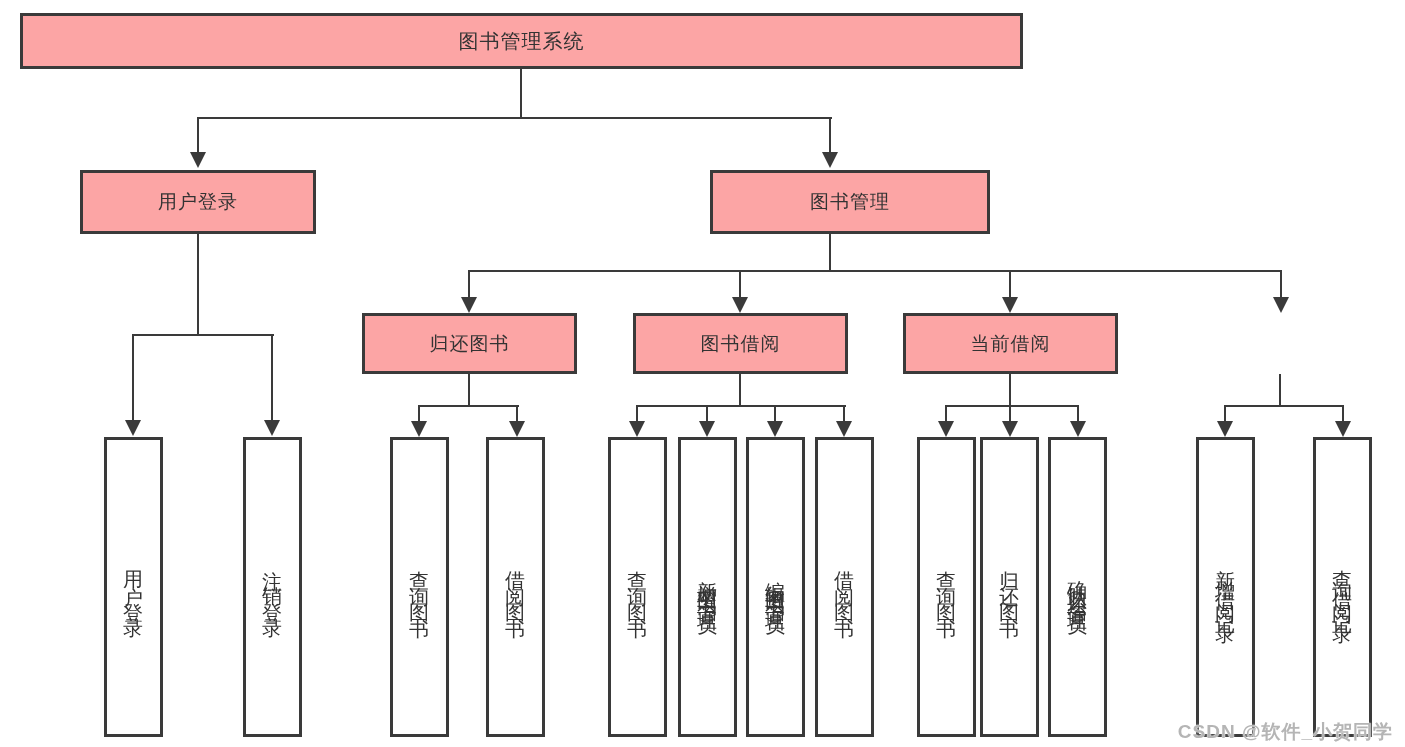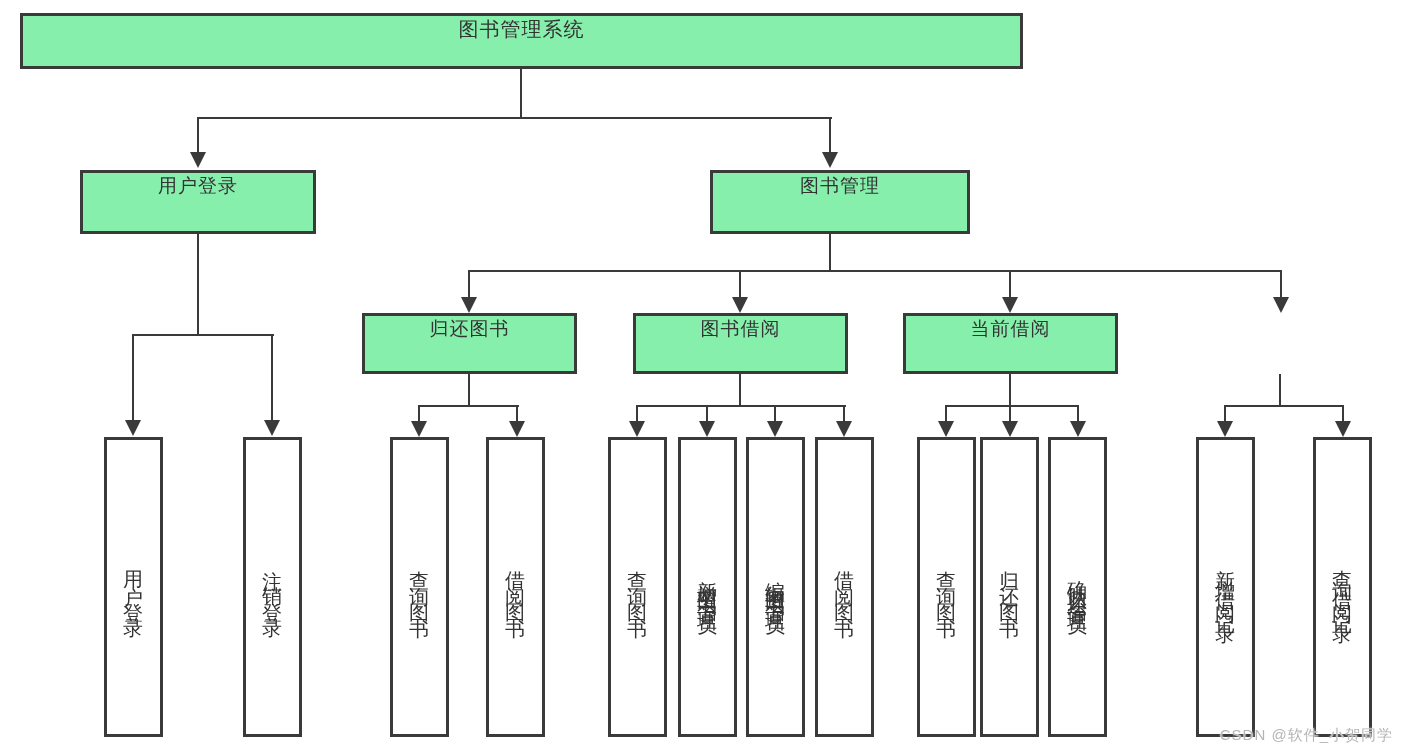--- a/index.html
+++ b/index.html
@@ -18,23 +18,23 @@
     position:relative;
     width:1405px;
     height:747px;
     background:var(--bg);
     overflow:hidden;
   }
   
   .box{
     position:absolute;
     border:3px solid var(--line);
-    background:#86efac;
+    background:#fca5a5;
     display:flex;
-    align-items:flex-start;
+    align-items:center;
     justify-content:center;
   }
   .box .lbl{
     font-size:19px;
     letter-spacing:1px;
     color:var(--text);
     white-space:nowrap;
   }
   .box.root .lbl{font-size:20px;}
   
@@ -67,26 +67,27 @@
     width:0;height:0;
     border-left:8px solid transparent;
     border-right:8px solid transparent;
     border-top:16px solid var(--line);
   }
   
   .watermark{
     position:absolute;
     right:12px;
     bottom:2px;
-    font-size:15px;
+    font-size:19px;
     letter-spacing:1px;
     color:var(--wm);
     text-shadow:0 0 2px #ffffff,0 0 1px #ffffff;
     z-index:10;
     white-space:nowrap;
+    font-weight:bold;
   }
 </style>
 </head>
 <body>
 
 <div id="canvas">
 
   <div class="box root" style="left:20px;top:13px;width:1003px;height:56px">
     <span class="lbl">图书管理系统</span>
   </div>
@@ -94,21 +95,21 @@
   <div class="vl" style="left:520px;top:68px;height:50px"></div>
   <div class="hl" style="left:197px;top:117px;width:635px"></div>
   <div class="vl" style="left:197px;top:117px;height:38px"></div>
   <div class="arw" style="left:190px;top:152px"></div>
   <div class="vl" style="left:829px;top:117px;height:38px"></div>
   <div class="arw" style="left:822px;top:152px"></div>
 
   <div class="box" style="left:80px;top:170px;width:236px;height:64px">
     <span class="lbl">用户登录</span>
   </div>
-  <div class="box" style="left:710px;top:170px;width:260px;height:64px">
+  <div class="box" style="left:710px;top:170px;width:280px;height:64px">
     <span class="lbl">图书管理</span>
   </div>
 
   <div class="vl" style="left:197px;top:234px;height:102px"></div>
   <div class="hl" style="left:132px;top:334px;width:142px"></div>
   <div class="vl" style="left:132px;top:334px;height:88px"></div>
   <div class="arw" style="left:125px;top:420px"></div>
   <div class="vl" style="left:271px;top:334px;height:88px"></div>
   <div class="arw" style="left:264px;top:420px"></div>
 

